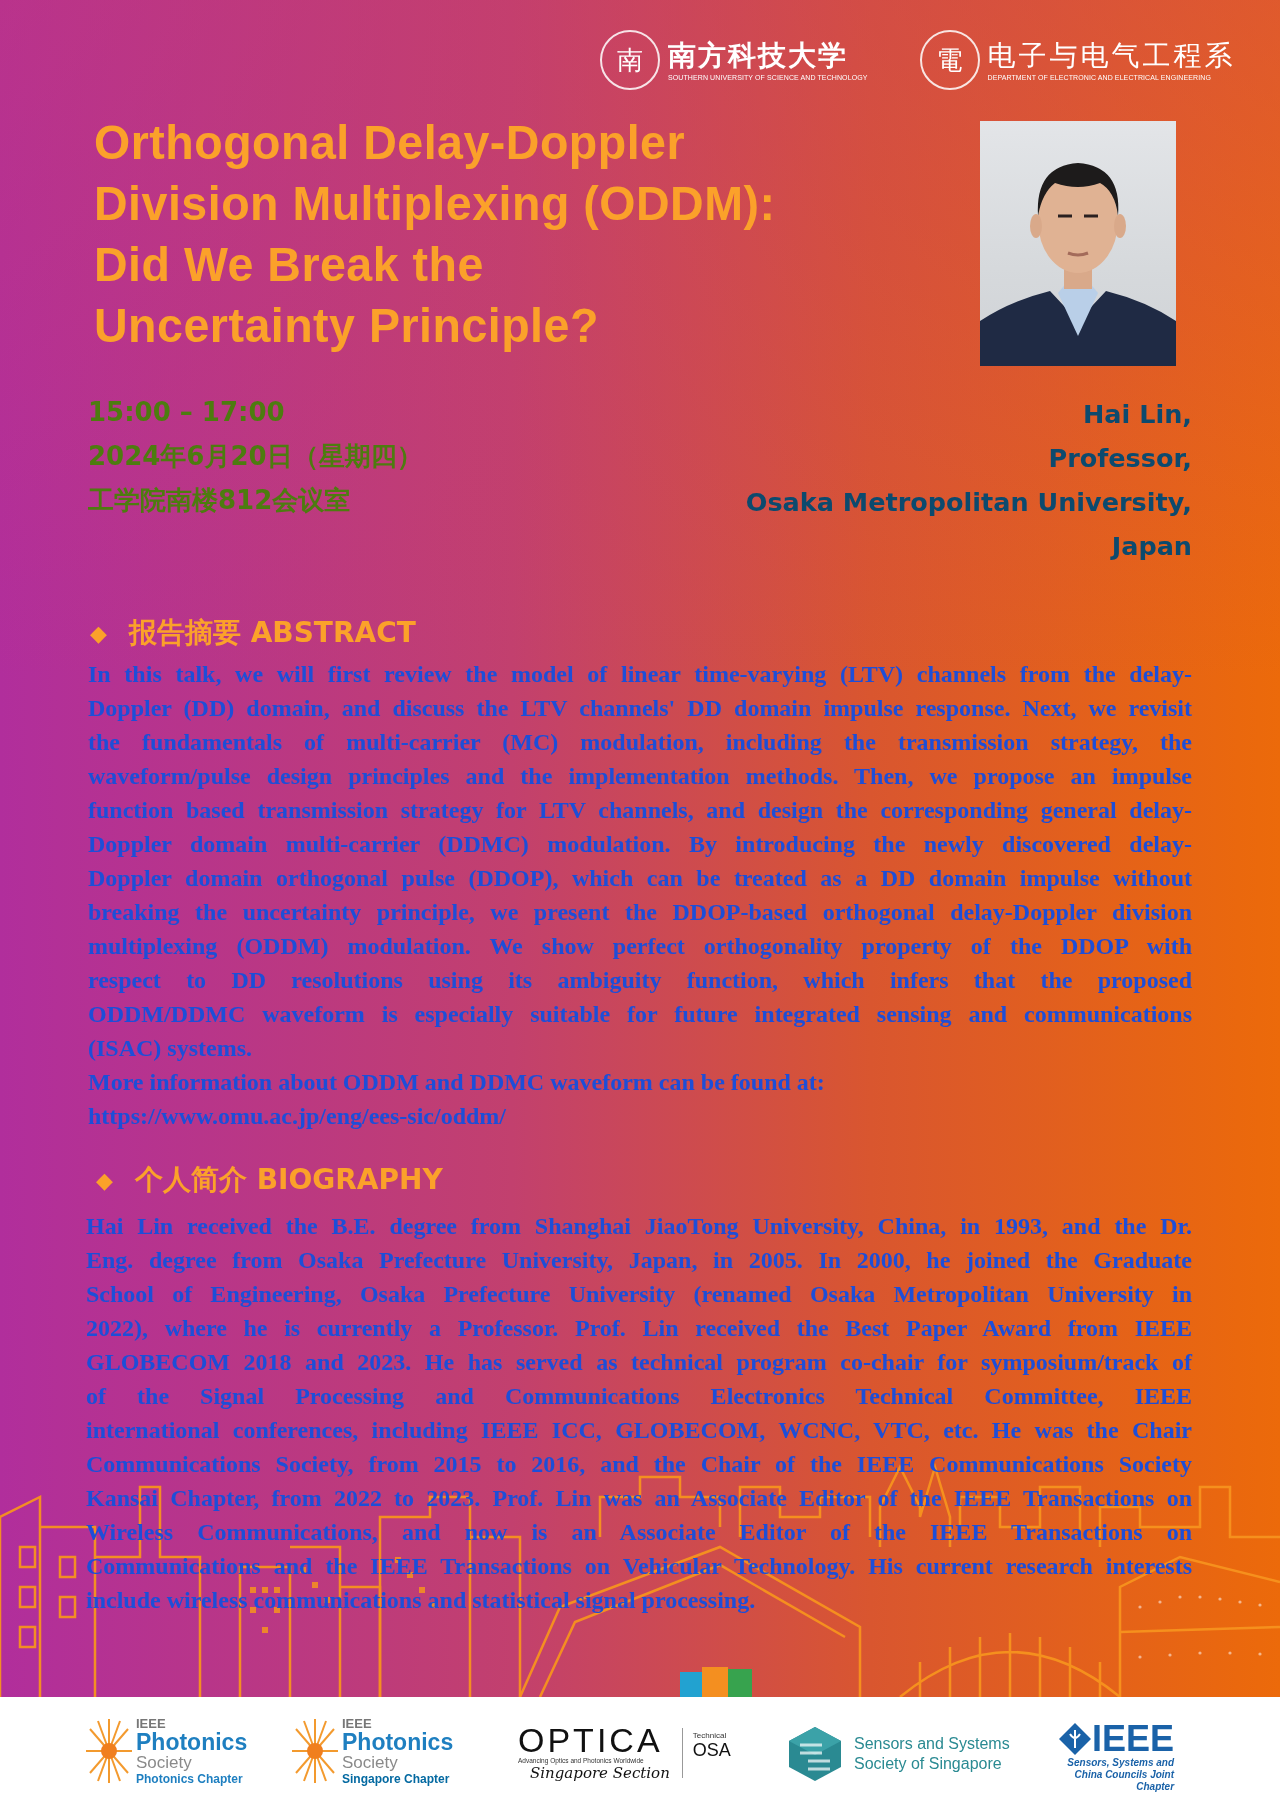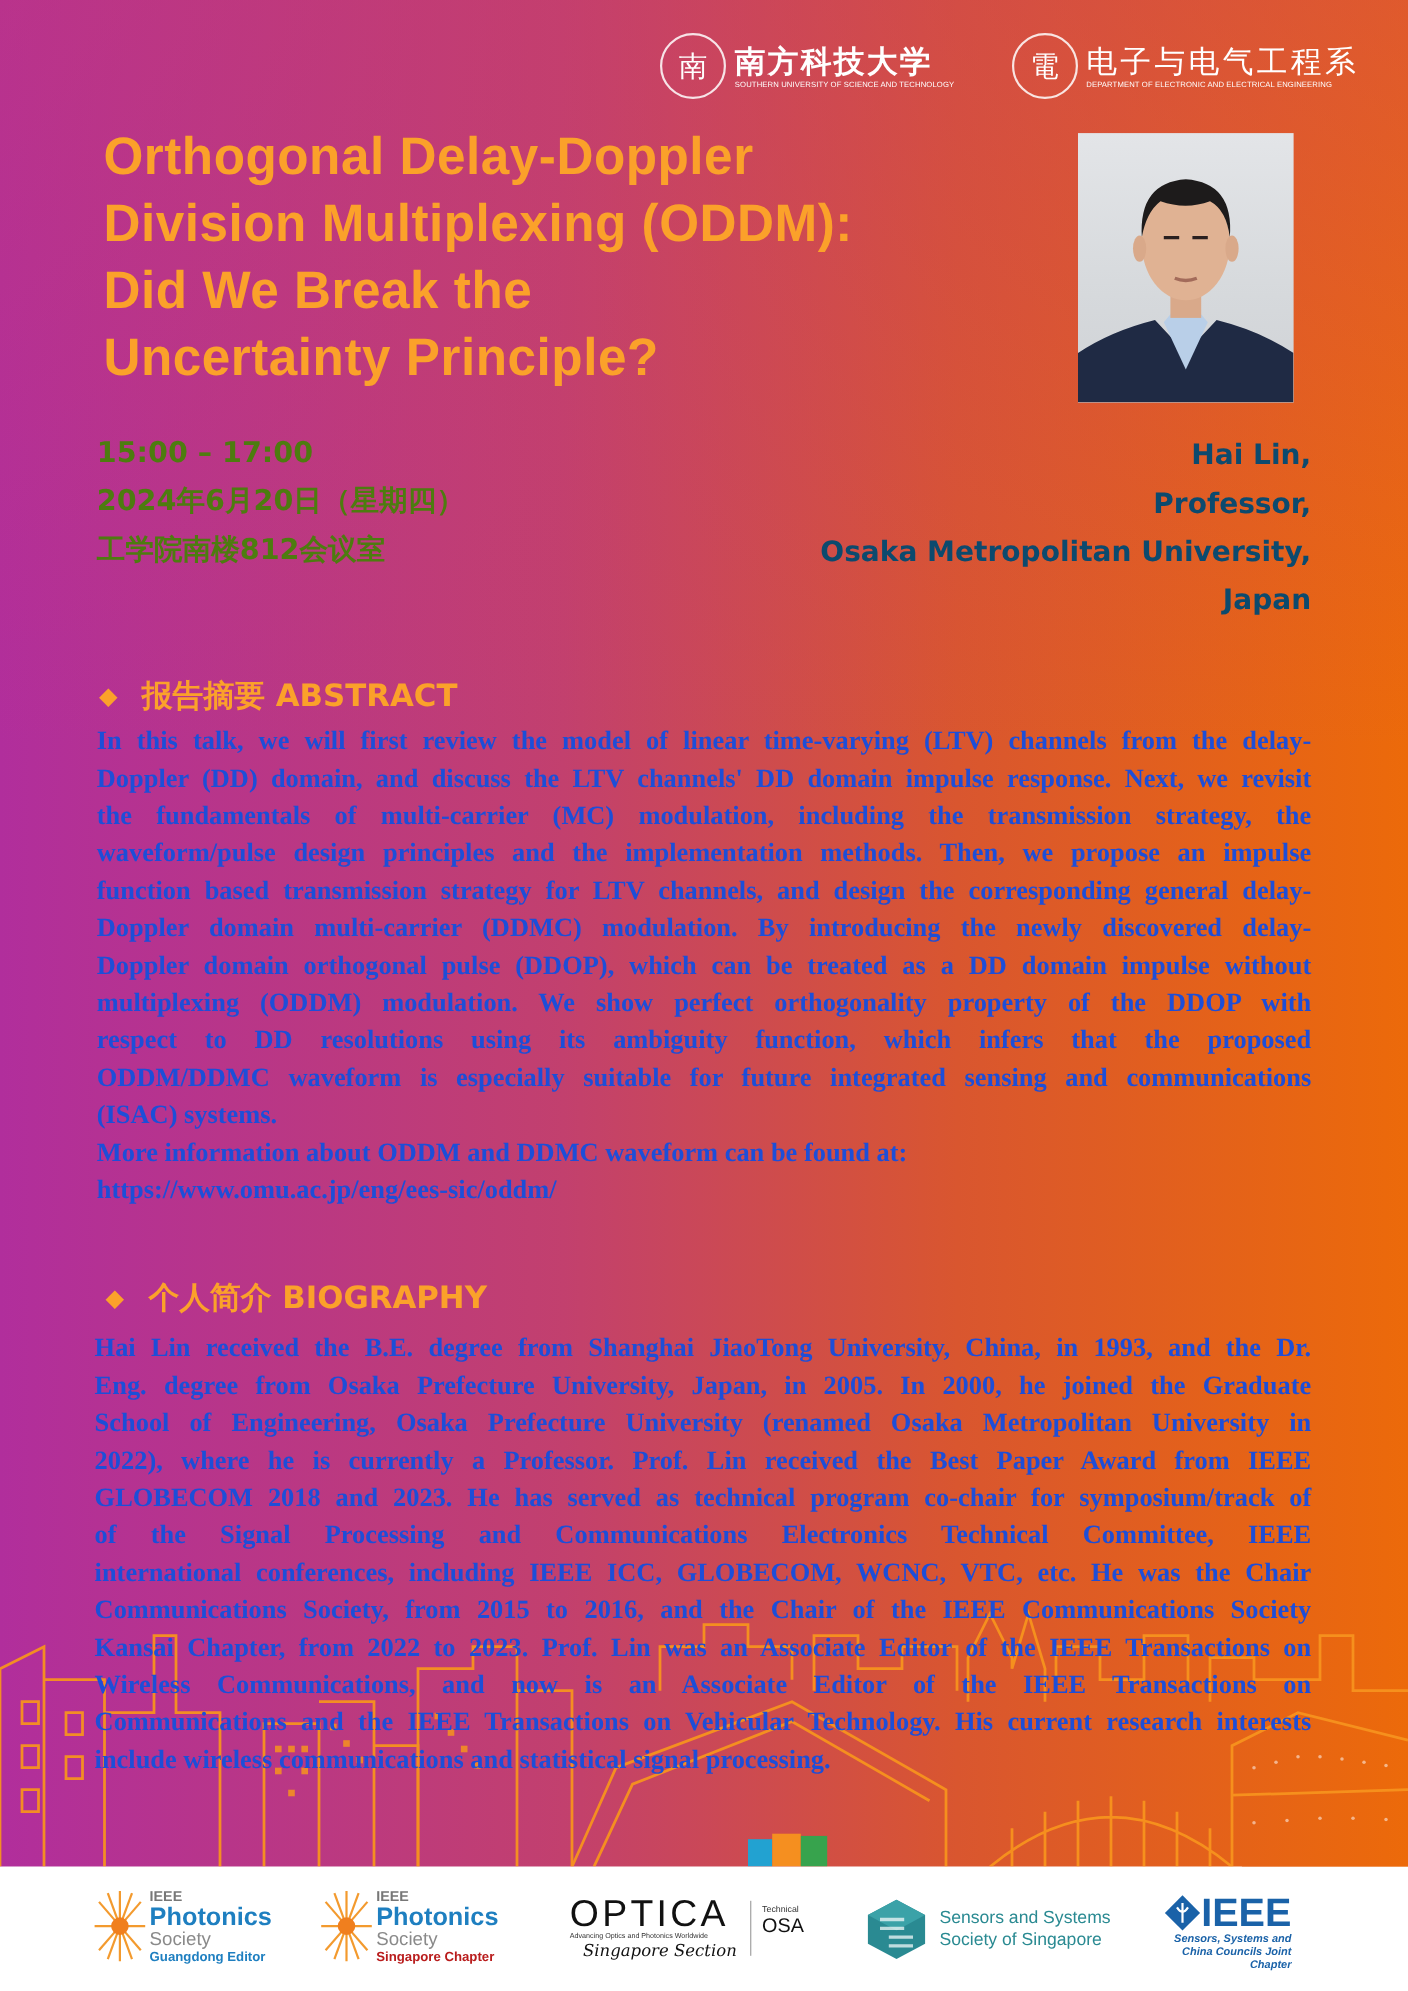--- a/index.html
+++ b/index.html
@@ -164,20 +164,21 @@
 </div>
 
 <div class="body-text" style="top:657px;">
   <span class="ln">In this talk, we will first review the model of linear time-varying (LTV) channels from the delay-</span>
   <span class="ln">Doppler (DD) domain, and discuss the LTV channels' DD domain impulse response. Next, we revisit</span>
   <span class="ln">the fundamentals of multi-carrier (MC) modulation, including the transmission strategy, the</span>
   <span class="ln">waveform/pulse design principles and the implementation methods. Then, we propose an impulse</span>
   <span class="ln">function based transmission strategy for LTV channels, and design the corresponding general delay-</span>
   <span class="ln">Doppler domain multi-carrier (DDMC) modulation. By introducing the newly discovered delay-</span>
   <span class="ln">Doppler domain orthogonal pulse (DDOP), which can be treated as a DD domain impulse without</span>
+  <span class="ln">breaking the uncertainty principle, we present the DDOP-based orthogonal delay-Doppler division</span>
   <span class="ln">multiplexing (ODDM) modulation. We show perfect orthogonality property of the DDOP with</span>
   <span class="ln">respect to DD resolutions using its ambiguity function, which infers that the proposed</span>
   <span class="ln">ODDM/DDMC waveform is especially suitable for future integrated sensing and communications</span>
   <span class="ln last">(ISAC) systems.</span>
   <span class="ln last">More information about ODDM and DDMC waveform can be found at:</span>
   <span class="ln last">https://www.omu.ac.jp/eng/ees-sic/oddm/</span>
 </div>
 
 <div class="section-head" style="left:96px; top:1161px;">
   <span class="diamond">◆</span>
@@ -216,21 +217,21 @@
           <line x1="25" y1="36" x2="36" y2="66"></line>
           <line x1="25" y1="36" x2="36" y2="6"></line>
           <line x1="25" y1="36" x2="14" y2="66"></line>
       </g>
       <circle cx="25" cy="36" r="8" fill="#f07f1e"></circle>
     </svg>
     <div style="margin-left:2px;">
       <div class="ieee-small">IEEE</div>
       <div class="photonics">Photonics</div>
       <div class="society">Society</div>
-      <div class="chapter" style="color:#1e7fc0;">Guangdong Editor</div>
+      <div class="chapter" style="color:#1e7fc0;">Photonics Chapter</div>
     </div>
   </div>
 
   <div class="f-logo" style="left:290px;">
     <svg width="50" height="72" viewBox="0 0 50 72">
       <g stroke="#f39a2e" stroke-width="2">
         <line x1="25" y1="36" x2="25" y2="4"></line>
           <line x1="25" y1="36" x2="25" y2="68"></line>
           <line x1="25" y1="36" x2="2" y2="36"></line>
           <line x1="25" y1="36" x2="48" y2="36"></line>
@@ -242,21 +243,21 @@
           <line x1="25" y1="36" x2="36" y2="66"></line>
           <line x1="25" y1="36" x2="36" y2="6"></line>
           <line x1="25" y1="36" x2="14" y2="66"></line>
       </g>
       <circle cx="25" cy="36" r="8" fill="#f07f1e"></circle>
     </svg>
     <div style="margin-left:2px;">
       <div class="ieee-small">IEEE</div>
       <div class="photonics">Photonics</div>
       <div class="society">Society</div>
-      <div class="chapter" style="color:#b91c1c;">Singapore Chapter</div>
+      <div class="chapter" style="color:#0369a1;">Singapore Chapter</div>
     </div>
   </div>
 
   <div class="f-logo" style="left:518px; top:26px;">
     <div>
       <div class="optica">OPTICA</div>
       <div class="optica-tag">Advancing Optics and Photonics Worldwide</div>
       <div class="optica-sec">Singapore Section</div>
     </div>
     <div style="width:1px; height:50px; background:#999; margin:0 10px 0 12px;"></div>

